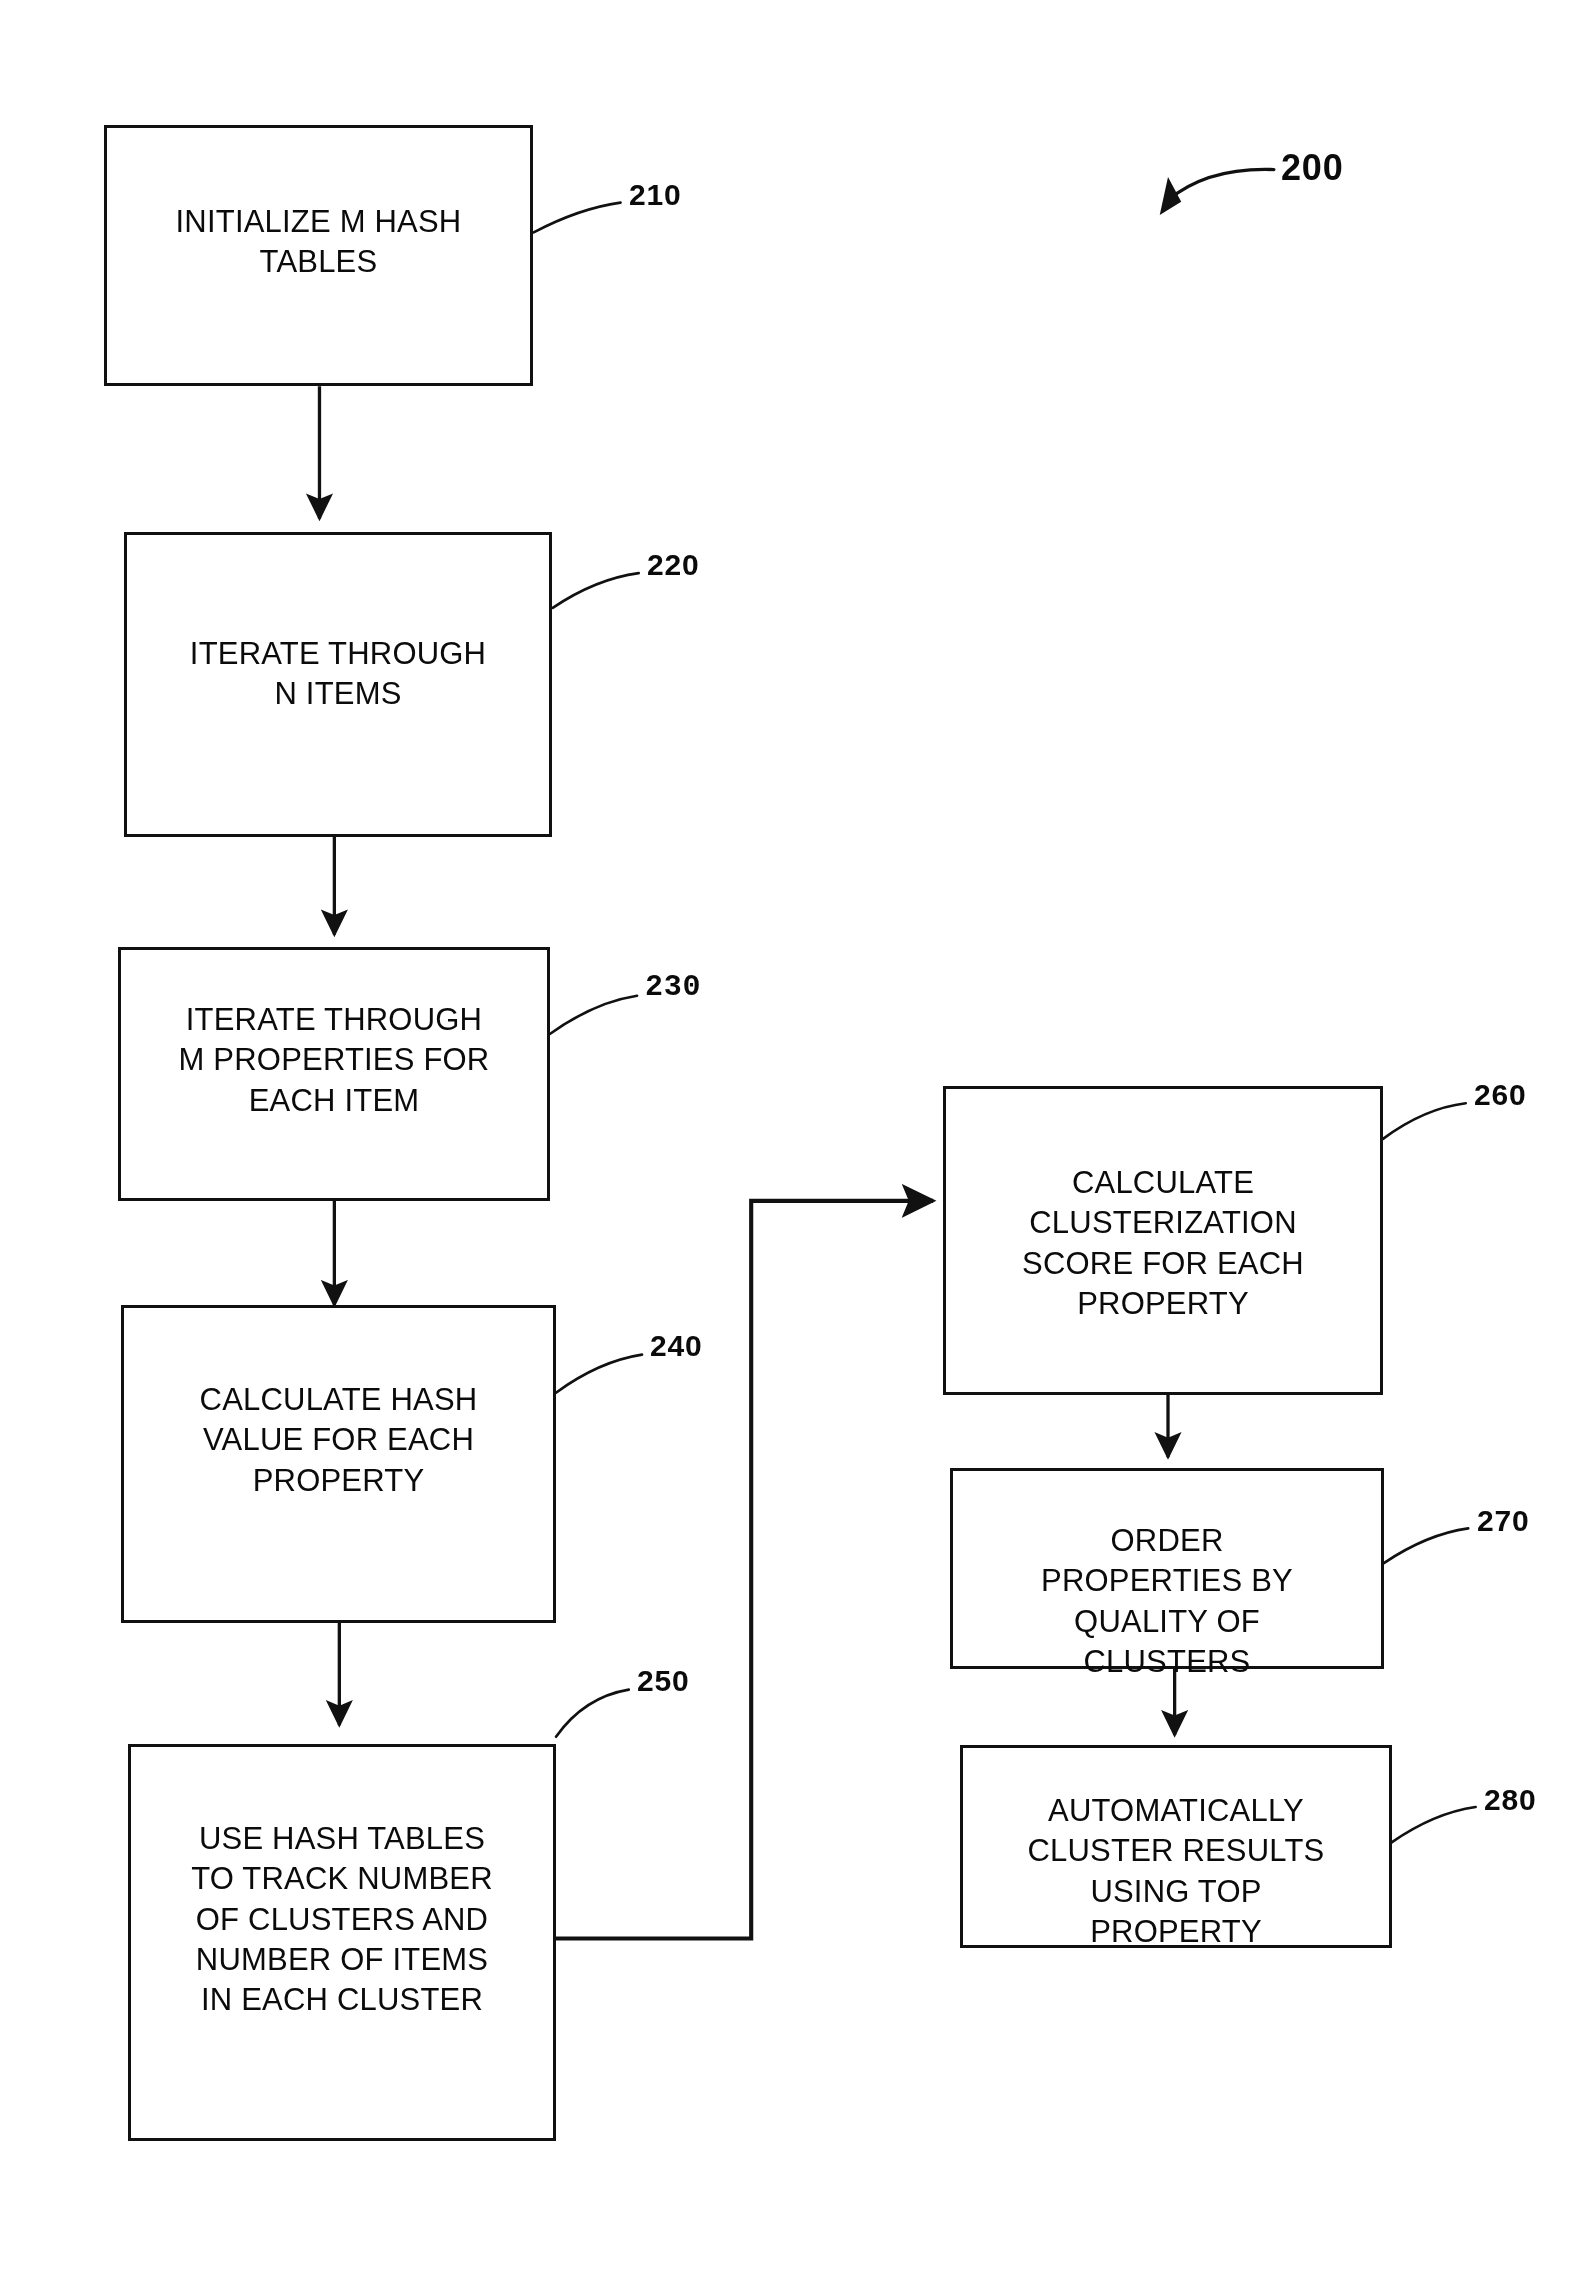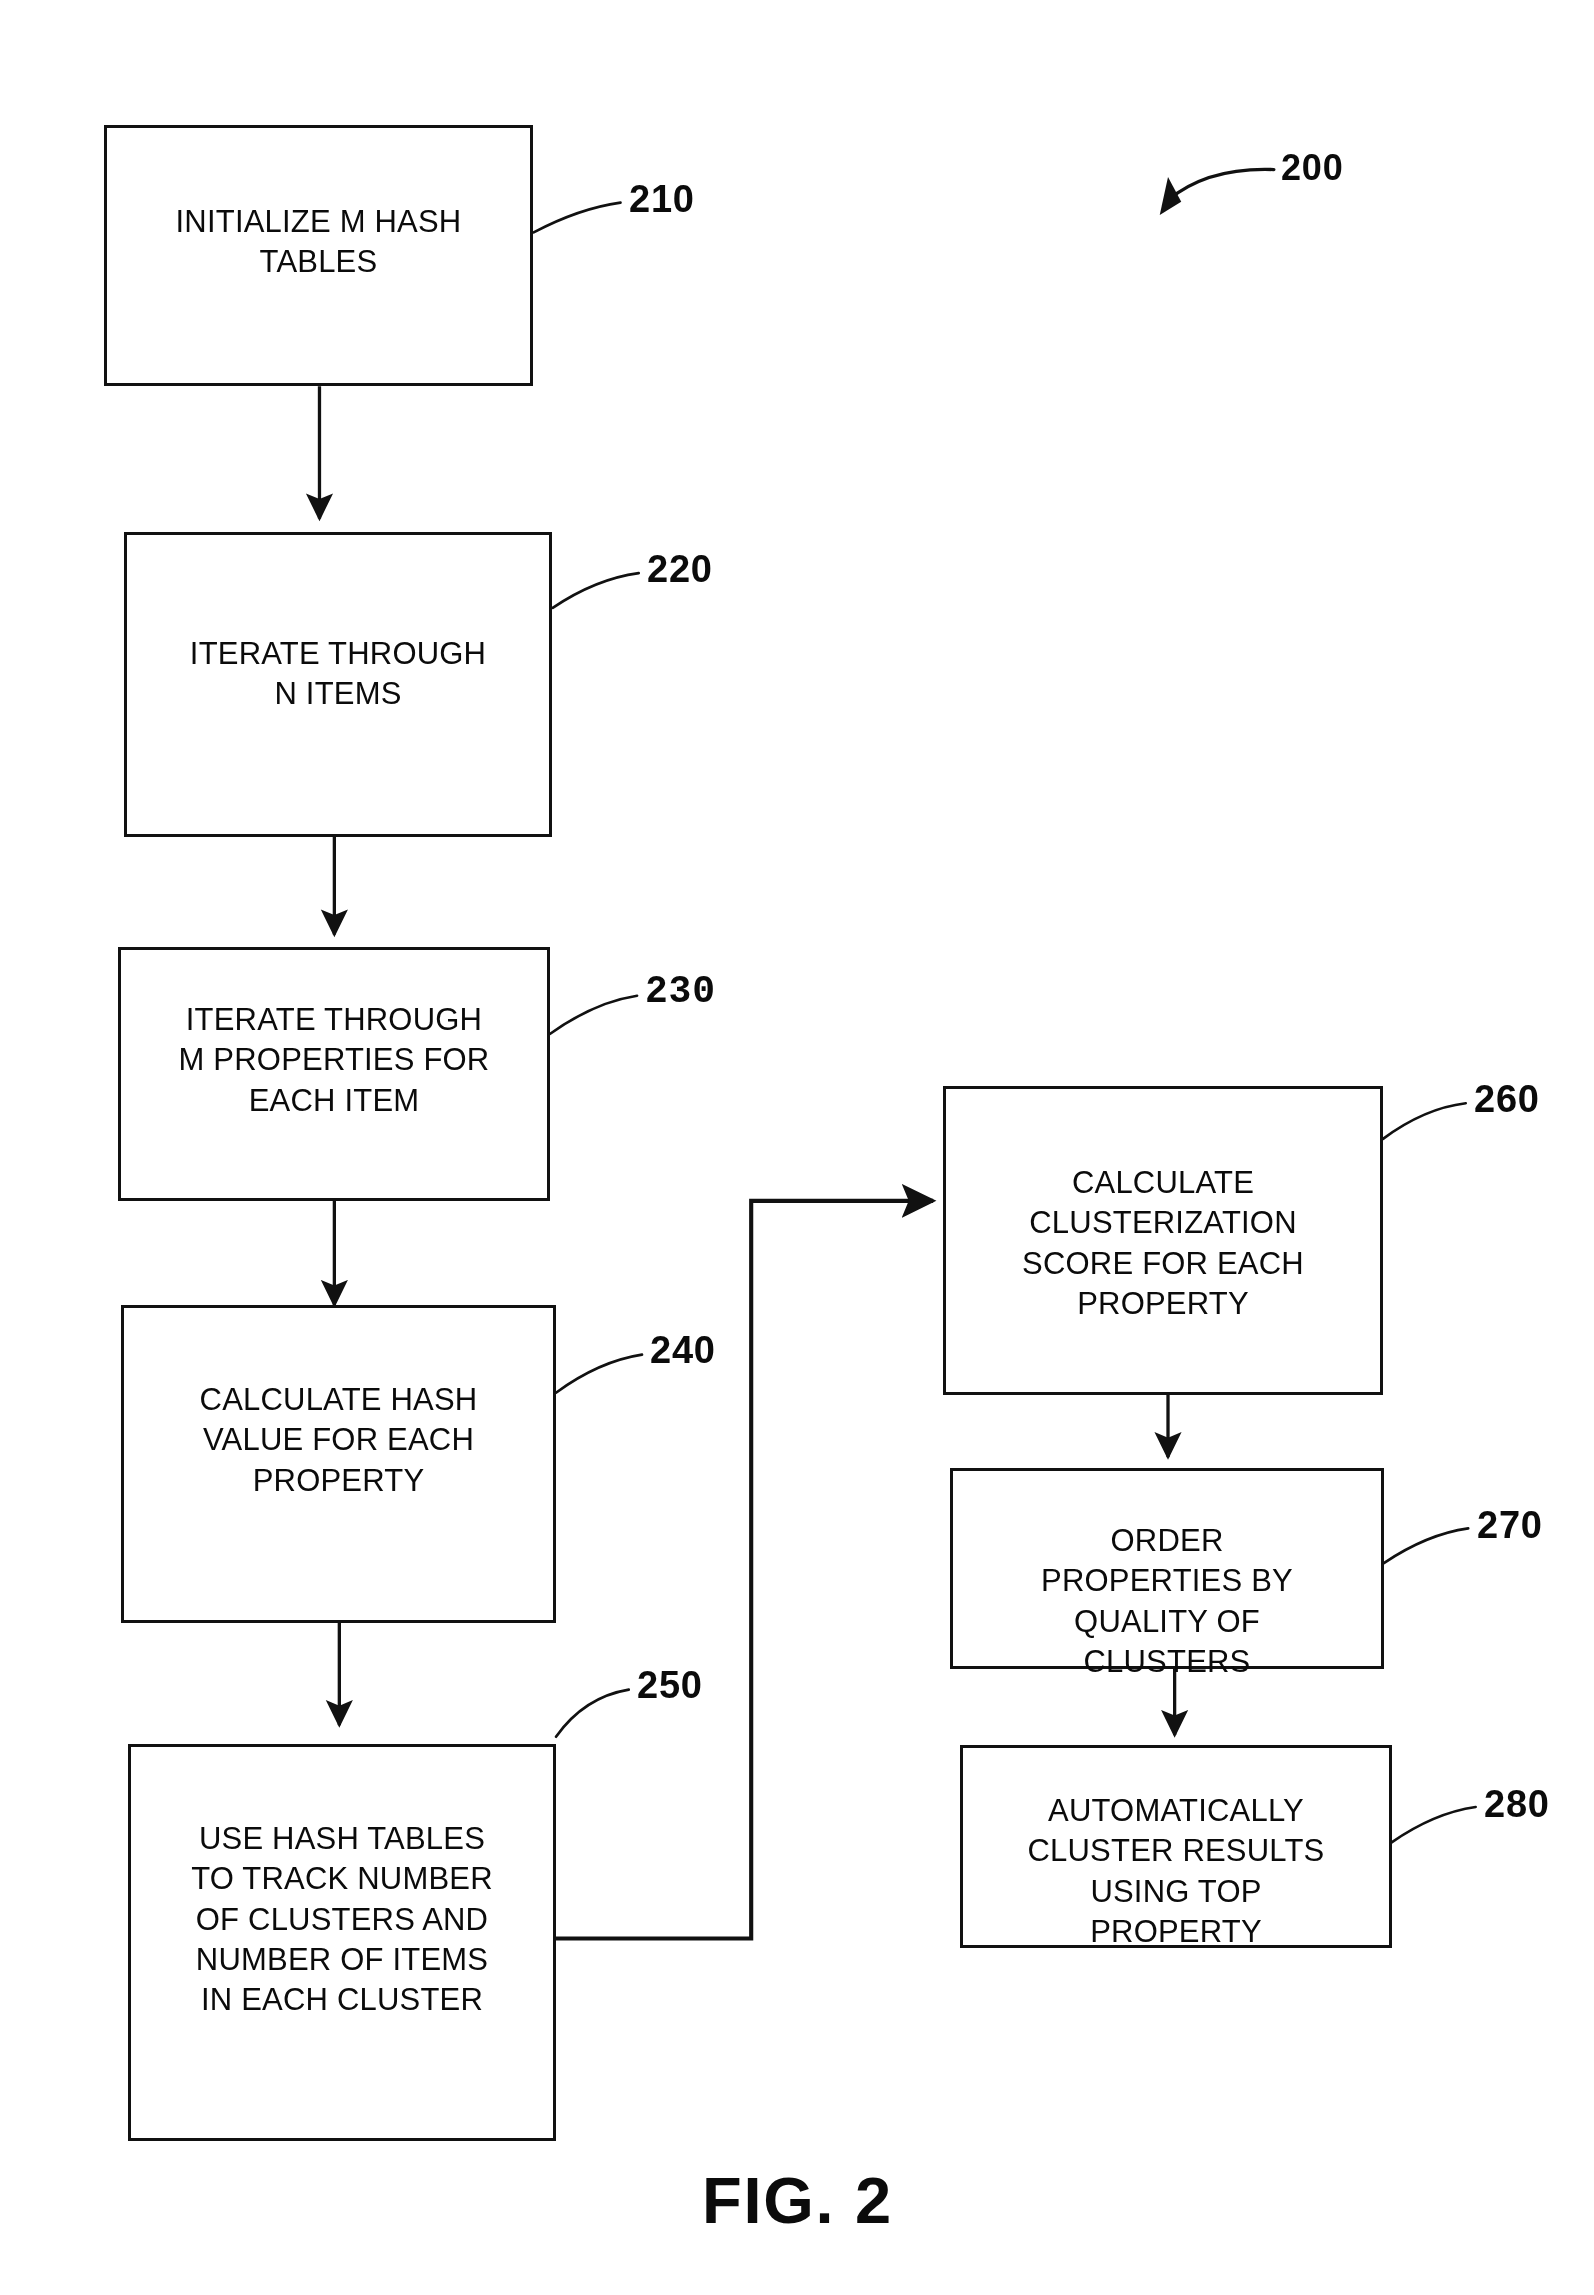--- a/index.html
+++ b/index.html
@@ -37,21 +37,21 @@
   
   .align-upper { align-items: flex-start; }
   .pad-t-60  { padding-top: 50px; }
   .pad-t-90  { padding-top: 74px; }
   .pad-t-105 { padding-top: 72px; }
   .pad-t-120 { padding-top: 99px; }
 
   
   .ref-num {
     position: absolute;
-    font-size: 38px;
+    font-size: 30px;
     font-weight: bold;
     color: #0b0b0b;
     letter-spacing: 0.8px;
     white-space: nowrap;
   }
 
   
   #overlay {
     position: absolute;
     left: 0;
@@ -167,16 +167,15 @@
   <div class="fc-box align-upper pad-t-60" style="left:960px; top:1745px; width:432px; height:203px;align-items:center;">
     <div class="fc-text">AUTOMATICALLY
 CLUSTER RESULTS
 USING TOP
 PROPERTY</div>
   </div>
   <div class="ref-num" style="left:1484px; top:1783px;">280</div>
 
   <div class="ref-num" style="left:1281px; top:147px; font-size:36px;text-align:right;">200</div>
 
-  <div id="fig-caption">FIG. 2</div>
 
 </div>
 
 
 </body></html>

